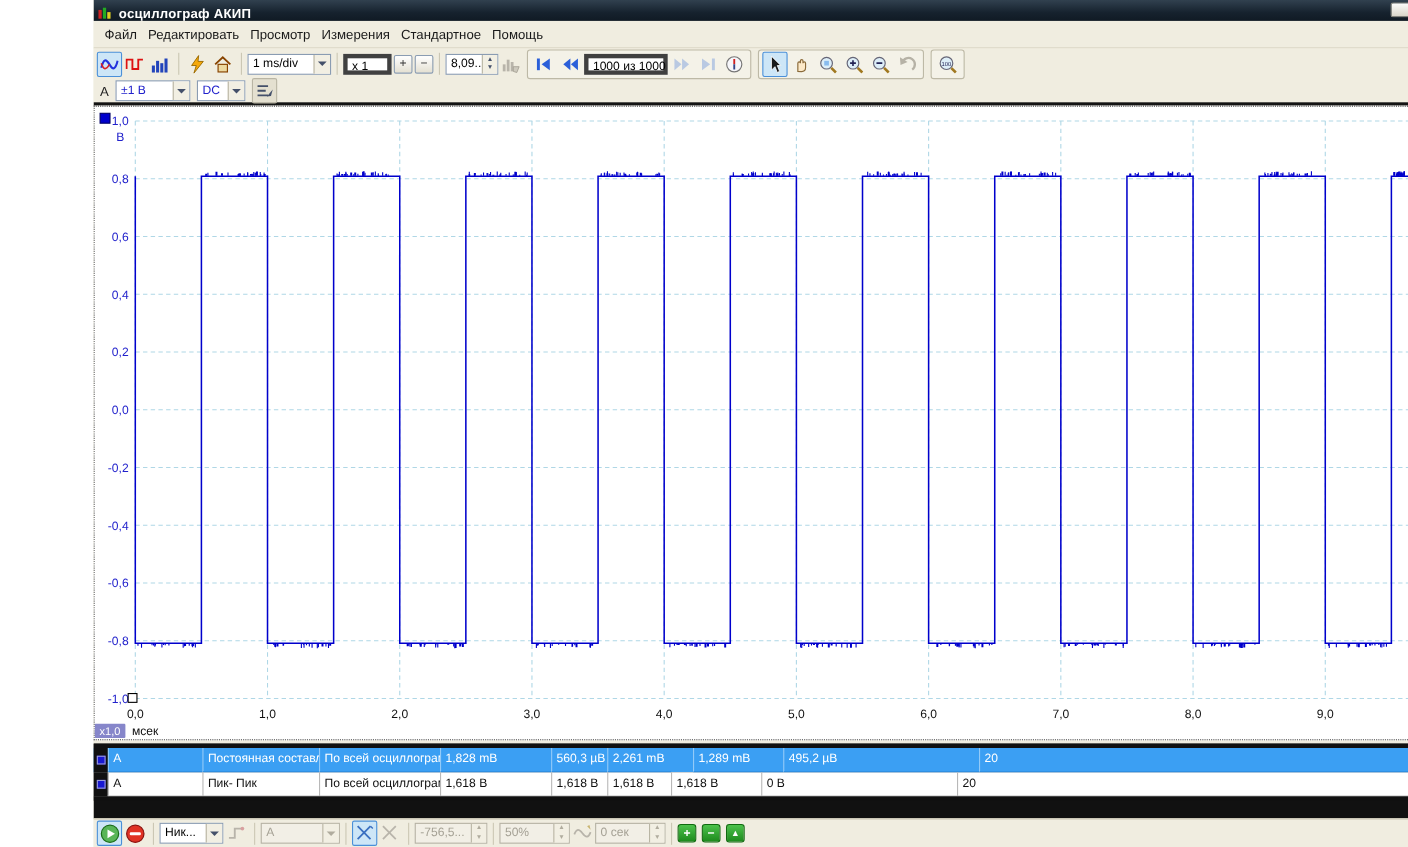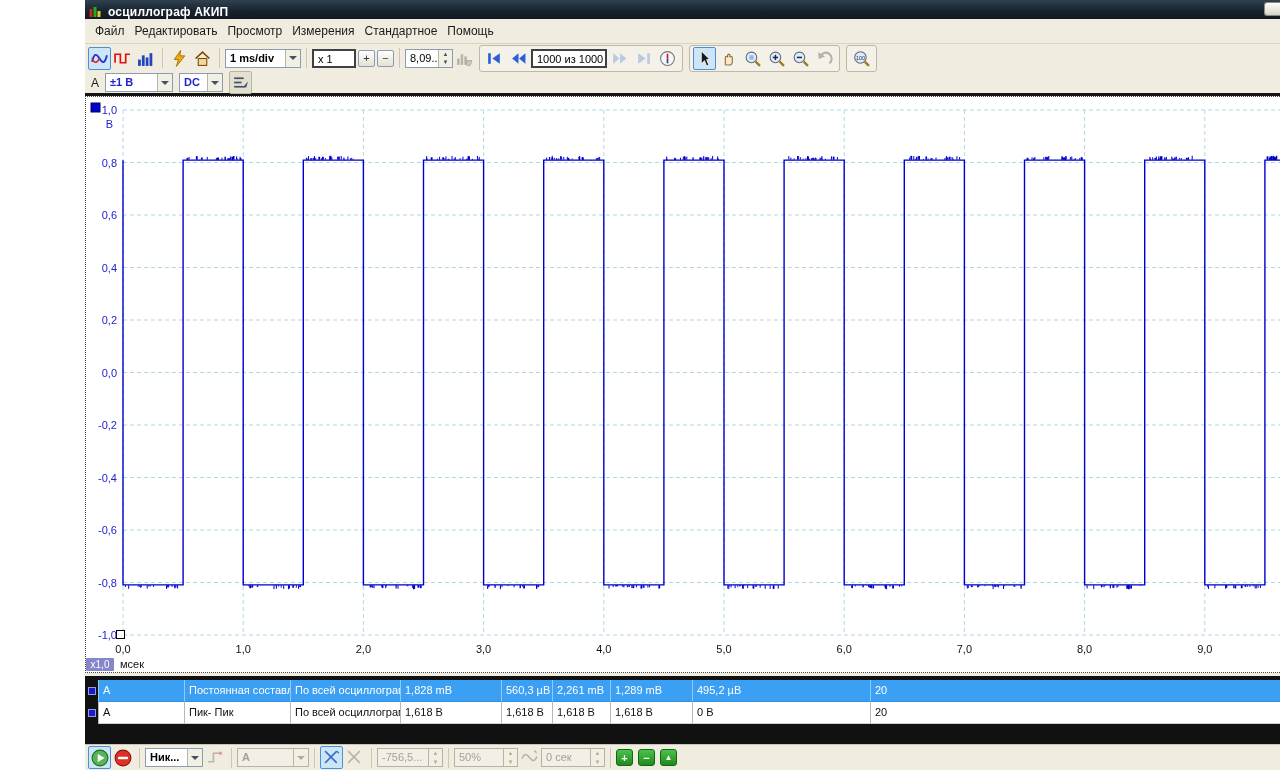--- a/index.html
+++ b/index.html
@@ -21,29 +21,29 @@
 
   
   .toolbar { height:28px; background:#f0ede0; display:flex; align-items:center; padding-left:3px; }
   .tbtn { width:23px; height:23px; display:flex; align-items:center; justify-content:center;
           border:1px solid transparent; border-radius:2px; flex:none; }
   .tbtn.sel { background:#cde6f7; border-color:#4a90d9; }
   .tsep { width:1px; height:20px; background:#cbc7b4; margin:0 5px; flex:none; }
   .tgroup { display:flex; align-items:center; border:1px solid #bdb9a6; border-radius:3px;
             padding:1px 3px; gap:1px; background:rgba(255,255,255,.28); margin:0 3px; }
 
-  .combo { display:flex; align-items:stretch; border:1px solid #8a9cb2; background:#fff; height:19px;font-weight:bold; }
+  .combo { display:flex; align-items:stretch; border:1px solid #8a9cb2; background:#fff; height:19px; }
   .combo .val { padding:2px 4px; font-size:11px; white-space:nowrap; overflow:hidden; flex:1; }
   .combo .cbtn { width:15px; background:#f2efe3; border-left:1px solid #b9b5a4; display:flex; align-items:center; justify-content:center; }
   .combo .car { width:0; height:0; border-left:4px solid transparent; border-right:4px solid transparent; border-top:4px solid #44506a; }
   .combo.dis { background:#f2efe6; border-color:#b6b2a4; }
   .combo.dis .val { color:#a5a195; }
   .combo.dis .car { border-top-color:#b0ac9e; }
 
-  .field { border:2px solid #404040; background:#fff; height:19px; font-size:11px; padding:2px 4px; white-space:nowrap; }
+  .field { border:4px solid #404040; background:#fff; height:19px; font-size:11px; padding:2px 4px; white-space:nowrap; }
   .spin { display:flex; align-items:stretch; border:1px solid #8a9cb2; background:#fff; height:19px; }
   .spin .val { font-size:11px; padding:2px 4px; flex:1; white-space:nowrap; overflow:hidden; }
   .spin .arrows { width:14px; border-left:1px solid #b9b5a4; background:#f2efe3; display:flex; flex-direction:column; }
   .spin .arrows div { flex:1; display:flex; align-items:center; justify-content:center; font-size:6px; color:#44506a; }
   .spin.dis { background:#f2efe6; border-color:#b6b2a4; }
   .spin.dis .val { color:#a5a195; }
   .spin.dis .arrows div { color:#b0ac9e; }
   .mini-btn { width:17px; height:17px; border:1px solid #8a9cb2; border-radius:2px; background:linear-gradient(#ffffff,#e4e0d2);
               display:flex; align-items:center; justify-content:center; font-size:11px; color:#333; margin-left:2px; }
 
@@ -770,21 +770,21 @@
         <div class="mt-row mt-body selrow">
           <div class="mt-gutter">
             <div class="mt-sq"></div>
           </div>
           <div class="cell" style="width: 86px;">A</div>
           <div class="cell" style="width: 106px;">Постоянная составляющая</div>
           <div class="cell" style="width: 110px;">По всей осциллограмме</div>
           <div class="cell" style="width: 101px;">1,828 mB</div>
           <div class="cell" style="width: 51px;">560,3 µB</div>
           <div class="cell" style="width: 58px;">2,261 mB</div>
-          <div class="cell" style="width: 82px;">1,289 mB</div>
+          <div class="cell" style="width: 82px; margin-left: 20px;">1,289 mB</div>
           <div class="cell" style="width: 178px;">495,2 µB</div>
           <div class="cell" style="width: 410px;">20</div>
         </div>
         <div class="mt-row mt-body">
           <div class="mt-gutter">
             <div class="mt-sq"></div>
           </div>
           <div class="cell" style="width: 86px;">A</div>
           <div class="cell" style="width: 106px;">Пик- Пик</div>
           <div class="cell" style="width: 110px;">По всей осциллограмме</div>

